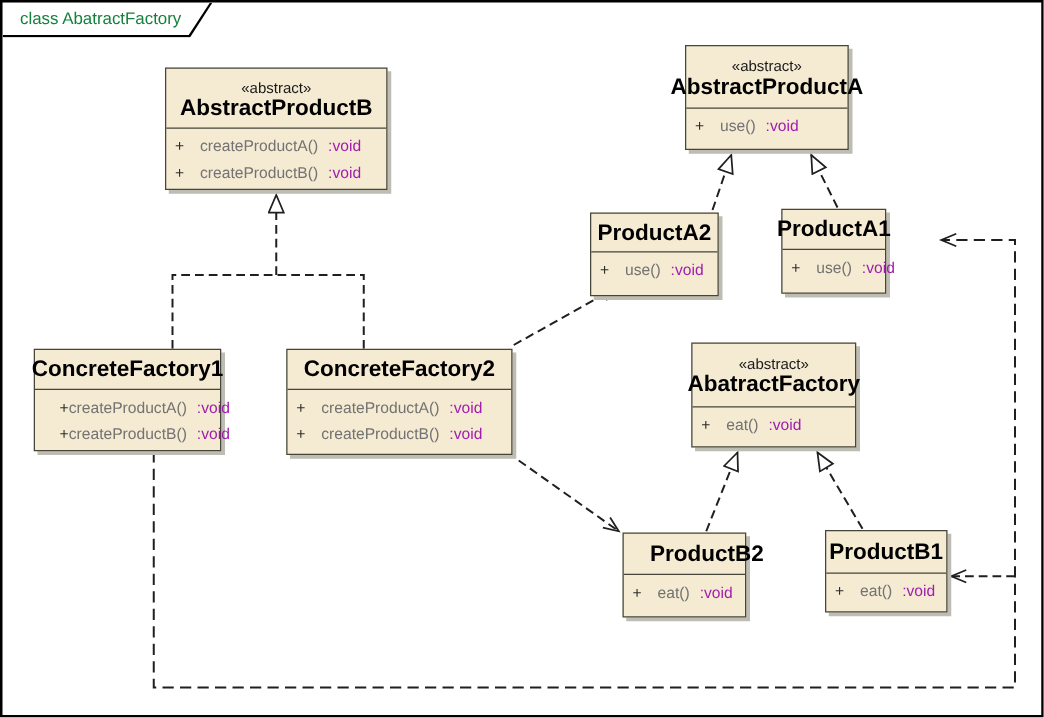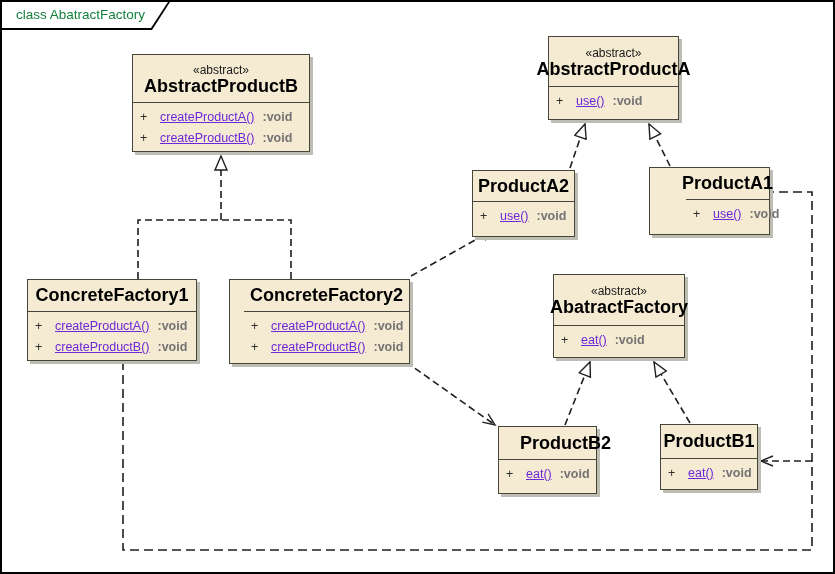--- a/index.html
+++ b/index.html
@@ -26,29 +26,29 @@
   }
   .hdr {
     border-bottom:1px solid #45453a; display:flex; flex-direction:column;
     justify-content:center; align-items:center; box-sizing:border-box;
   }
   .stereo { font-size:12px; color:#1a1a1a; line-height:15px; }
   .cname  { font-size:18px; font-weight:bold; color:#000; line-height:17px; }
   .ops { padding:5px 5px 4px 5px; display:flex; flex-direction:column; gap:3px; }
   .op  { display:flex; font-size:12.5px; line-height:18px; white-space:nowrap; }
   .vis   { width:20px; flex:0 0 20px; color:#2e2e2e; padding-left:2px; }
-  .mname { color:#6d28d9;text-decoration:underline; }
-  .mtype { color:#737373; margin-left:8px;font-weight:bold; }
+  .mname { color:#737373; }
+  .mtype { color:#a21caf; margin-left:8px; }
   
   #fab { left:130px; top:52px;  width:178px; height:98px; }  #fab .hdr { height:48px; }
   #apa { left:546px; top:34px;  width:131px; height:84px; }  #apa .hdr { height:50px; }
   #pa2 { left:470px; top:168px; width:103px; height:67px; }  #pa2 .hdr { height:31px; }
-  #pa1 { left:647px; top:165px; width:121px; height:68px;padding-left:36px; }  #pa1 .hdr { height:32px; }
-  #cf1 { left:25px;  top:277px; width:170px; height:82px; }  #cf1 .hdr { height:32px; }
-  #cf2 { left:227px; top:277px; width:181px; height:85px;padding-left:14px; }  #cf2 .hdr { height:32px; }
+  #pa1 { left:623px; top:165px; width:84px; height:68px; }  #pa1 .hdr { height:32px; }
+  #cf1 { left:25px;  top:277px; width:150px; height:82px;text-align:right; }  #cf1 .hdr { height:32px; }
+  #cf2 { left:227px; top:277px; width:181px; height:85px; }  #cf2 .hdr { height:32px; }
   #apb { left:551px; top:272px; width:132px; height:84px; }  #apb .hdr { height:51px; }
   #pb2 { left:496px; top:424px; width:99px;  height:68px; }  #pb2 .hdr { height:33px;padding-left:36px; }
   #pb1 { left:658px; top:422px; width:98px;  height:66px; }  #pb1 .hdr { height:34px; }
   
   #edges { position:absolute; left:0; top:0; z-index:2; }
   .edge { stroke:#1f1f1f; stroke-width:1.6; fill:none; }
   .dash  { stroke-dasharray:7 4; }
   .dashL { stroke-dasharray:9 5; }
 </style>
 </head>

